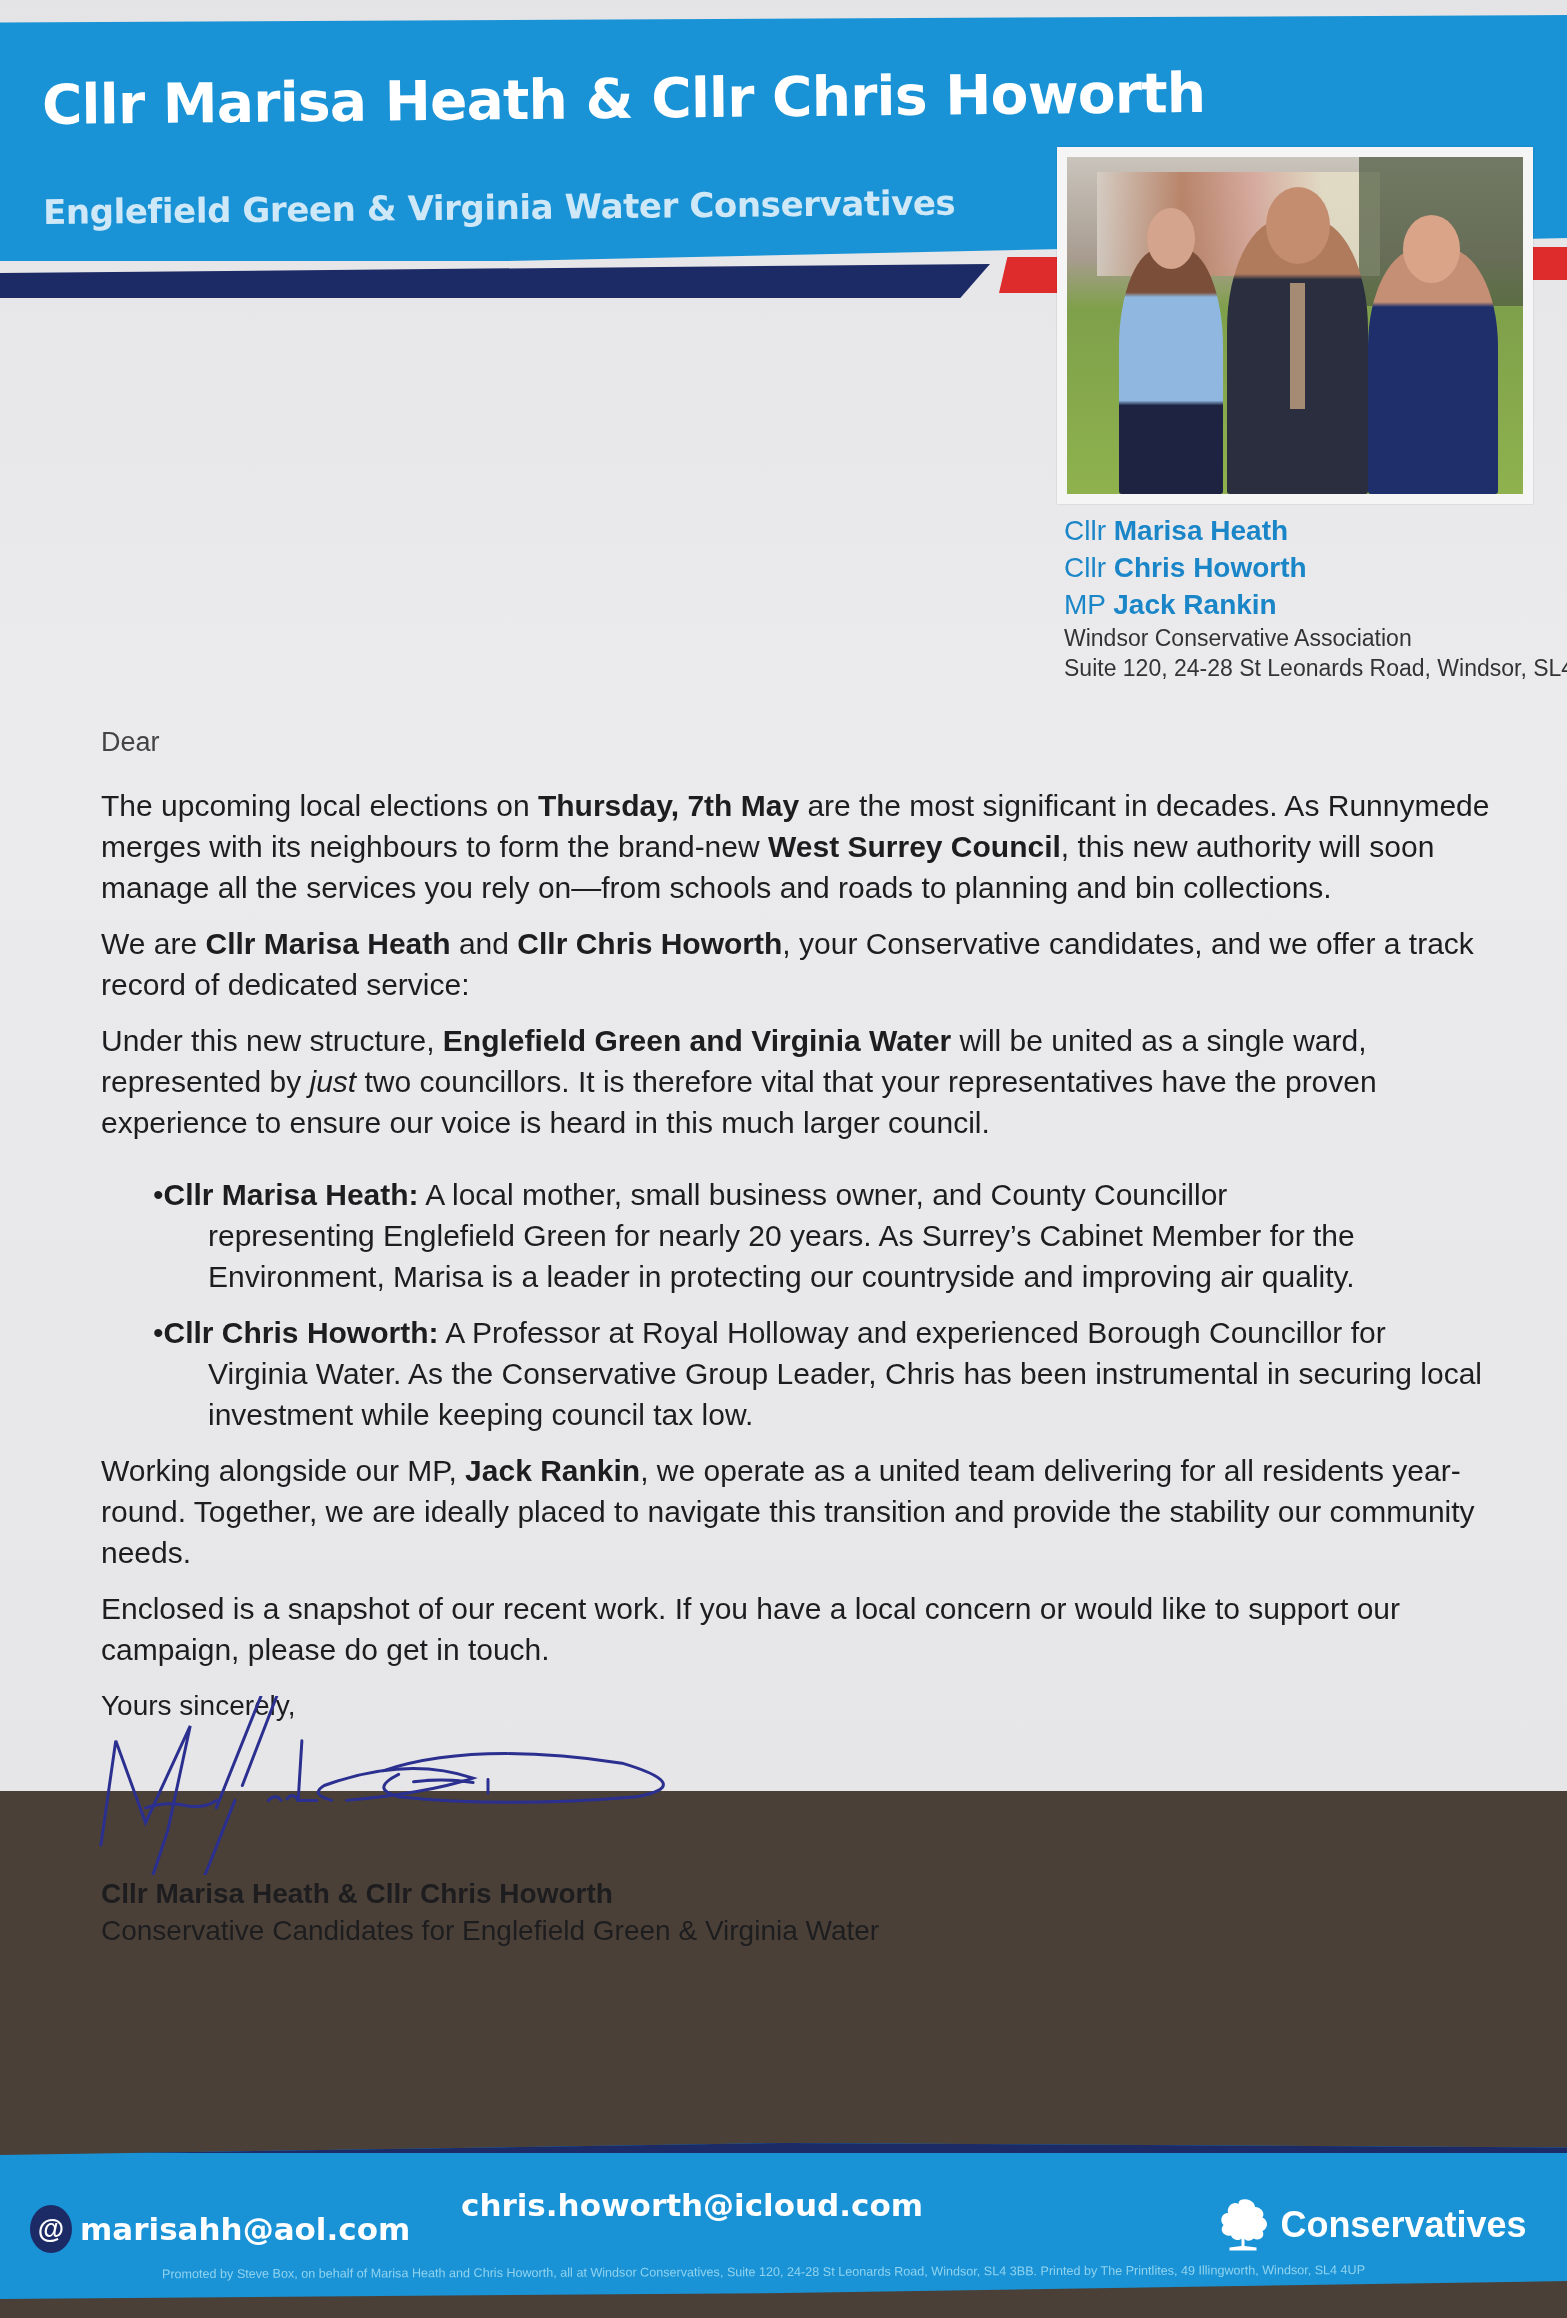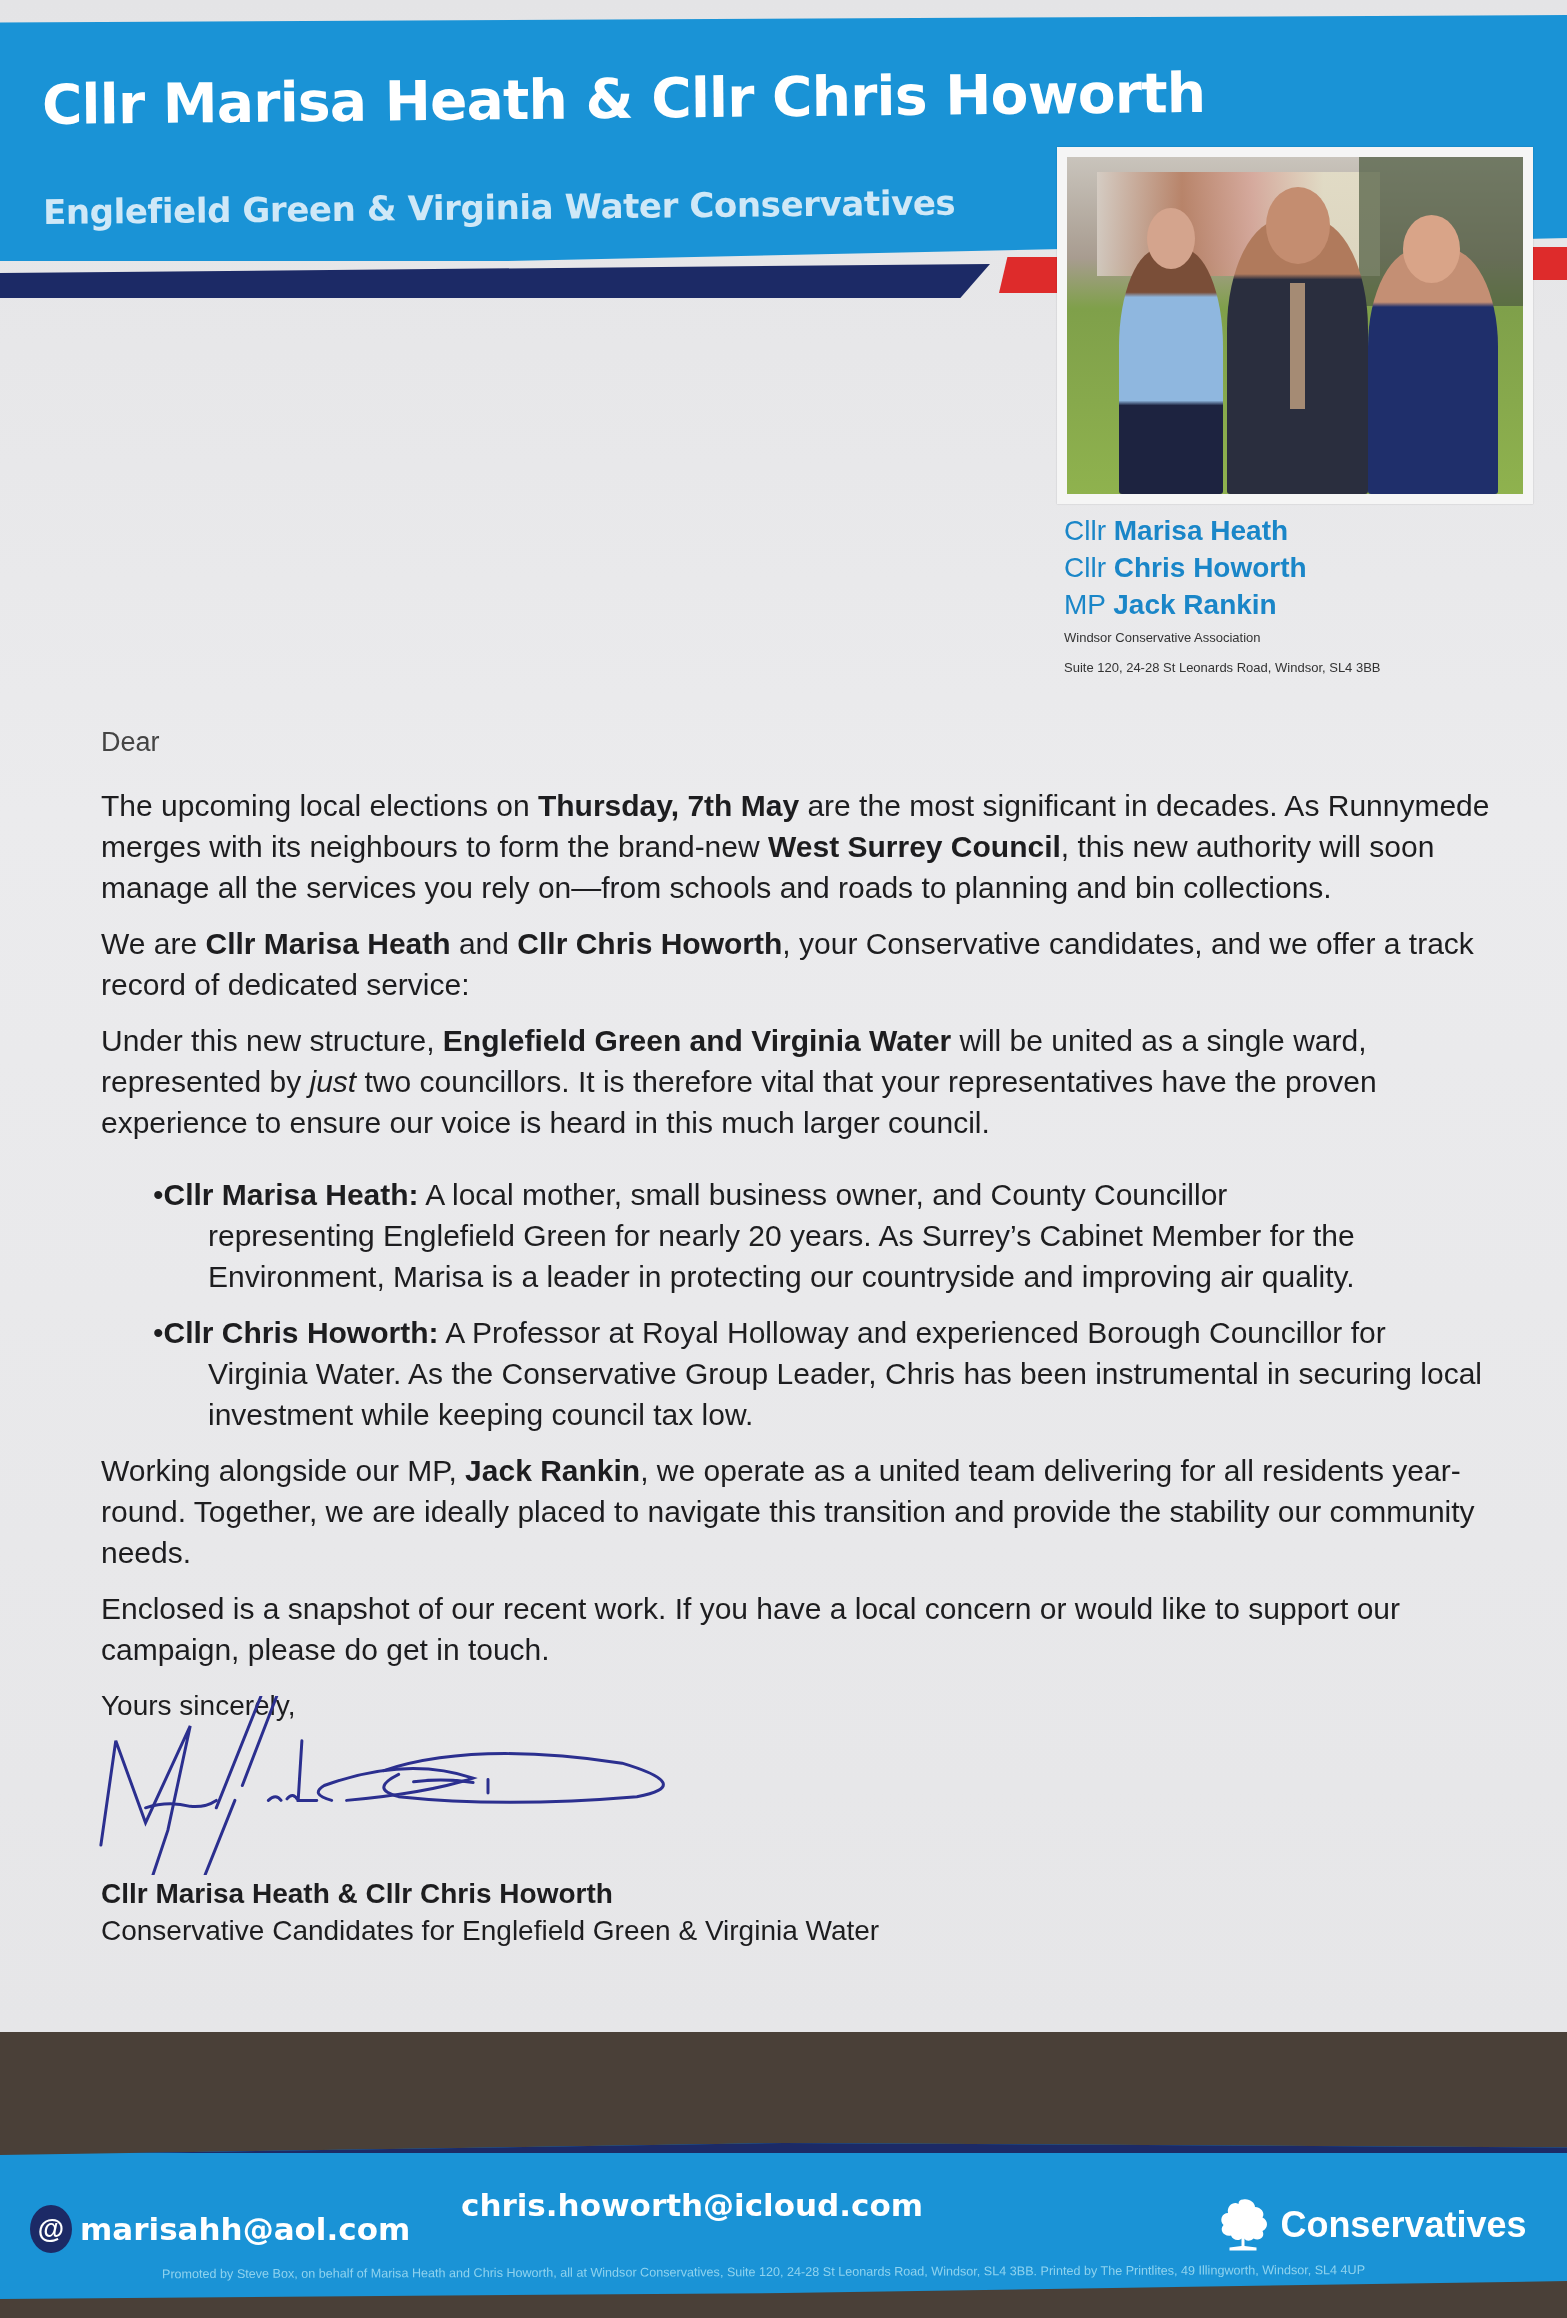--- a/index.html
+++ b/index.html
@@ -7,21 +7,21 @@
       width: 1568px;
       height: 2319px;
       background: #4a4038;
       font-family: "Liberation Sans", sans-serif;
       overflow: hidden;
     }
     .page {
       position: absolute;
       left: 0; top: 0;
       width: 1568px;
-      height: 2032px;
+      height: 1791px;
       background: linear-gradient(180deg, #e4e4e6 0%, #ebebed 40%, #e6e6e8 100%);
     }
     
     .header {
       position: absolute; left: 0; top: 15px; width: 1568px; height: 238px;
     }
     .header-blue {
       position: absolute; left: 0; top: 0; width: 1568px; height: 246px;
       background: #1a93d6;
       clip-path: polygon(0 7.4px, 100% 0, 100% 223px, 0 257px);
@@ -99,21 +99,21 @@
     
     .contacts {
       position: absolute; left: 1064px; top: 512px; width: 491px;
     }
     .contact-line {
       font-size: 28px; line-height: 37px; color: #1a86c8; white-space: nowrap;
     }
     .contact-line .prefix { font-weight: normal; }
     .contact-line .name { font-weight: bold; }
     .assoc {
-      font-size: 13px; line-height: 30px; color: #333; white-space: nowrap;
+      font-size: 23px; line-height: 30px; color: #333; white-space: nowrap;
       font-family: "Liberation Sans Narrow", "Liberation Sans", sans-serif;
     }
 
     
     .letter {
       position: absolute; left: 101px; top: 722px; width: 1429px;
       color: #1d1d1f;
       font-size: 30px;
       line-height: 41px;
     }

